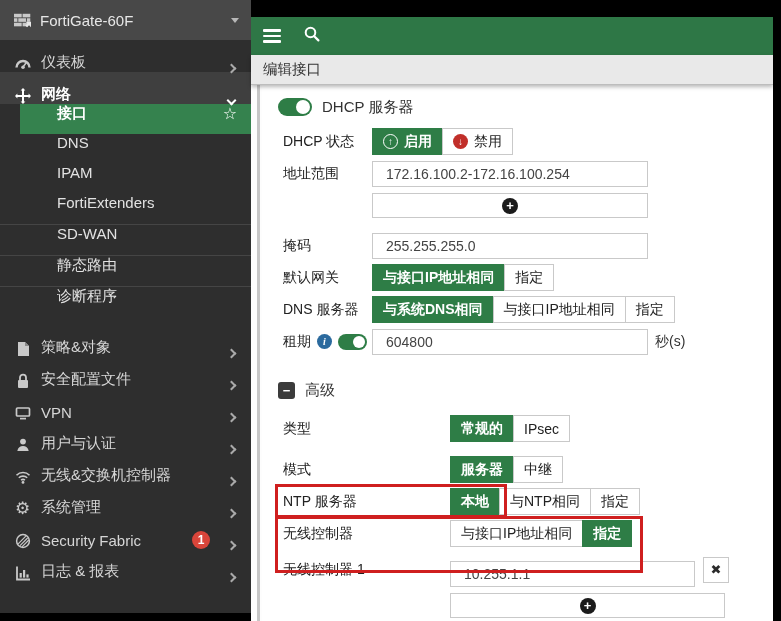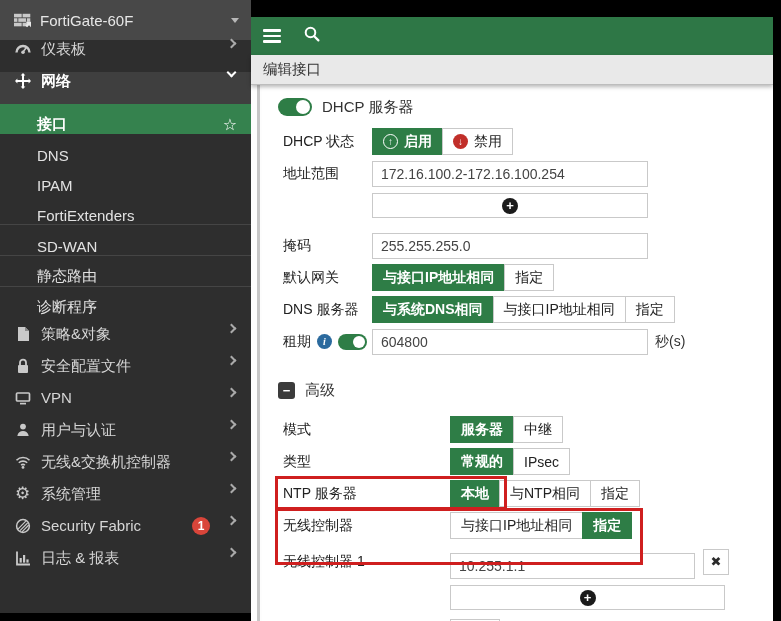--- a/index.html
+++ b/index.html
@@ -8,29 +8,29 @@
   .window { position:relative; width:781px; height:621px; background:#000;border-radius:20px; }
 
   
   .sidebar { position:absolute; left:0; top:0; width:251px; height:613px;
     background:#2e2e2e; overflow:hidden; }
   .side-header { height:40px; background:#484848; display:flex; align-items:center;
     padding:0 12px 0 14px; color:#e7e7e7; font-size:15px; gap:9px; cursor:pointer; }
   .side-header .title { flex:1; }
   .caret-down { width:0; height:0; border-left:4px solid transparent;
     border-right:4px solid transparent; border-top:5px solid #b7b7b7; }
-  .nav-item { height:32px; display:flex; align-items:flex-start; padding:0 14px;
+  .nav-item { height:32px; display:flex; align-items:flex-end; padding:0 14px;
     color:#d6d6d6; font-size:15px; gap:10px; cursor:pointer; }
   .nav-item .lbl { flex:1; }
   .nav-item.open { background:#3f3f3f; color:#fff; font-weight:bold; }
   .chev { display:inline-block; width:7px; height:7px; border-right:2.2px solid #a9a9a9;
     border-bottom:2.2px solid #a9a9a9; transform:rotate(-45deg); margin-right:2px; }
   .chev.down { transform:rotate(45deg); border-color:#fff; margin-top:-3px; }
-  .submenu .sub-item { height:30px; display:flex; align-items:flex-end;
-    padding:0 14px 0 37px; color:#e2e2e2; font-size:15px; cursor:pointer; }
+  .submenu .sub-item { height:30px; display:flex; align-items:flex-start;
+    padding:0 14px 0 37px; color:#e2e2e2; font-size:15px; cursor:pointer;margin-left:20px; }
   .sub-item.selected { background:#35824e; color:#fff; font-weight:bold; }
   .sub-item .lbl { flex:1; }
   .star { color:#fff; font-size:16px; }
   .divider { height:1px; background:#454545; margin:0; }
   .lower { margin-top:8px; }
   .badge { min-width:18px; height:18px; border-radius:9px; background:#d9453a;
     color:#fff; font-size:12px; font-weight:bold; display:flex; align-items:center;
     justify-content:center; padding:0 5px; margin-right:8px; }
   .icon16 { width:17px; height:17px; display:flex; align-items:center;
     justify-content:center; flex:0 0 17px; }
@@ -73,21 +73,21 @@
     gap:6px; cursor:pointer; white-space:nowrap;
     font-family:"Liberation Sans","DejaVu Sans",sans-serif; }
   .seg .sbtn:first-child { margin-left:0; }
   .seg .sbtn.sel { background:#2e7d46; border-color:#2e7d46; color:#fff; font-weight:bold; }
   .circ { width:15px; height:15px; border-radius:50%; display:flex; align-items:center;
     justify-content:center; font-size:10px; font-weight:bold; flex:0 0 15px; }
   .circ.up { border:1.5px solid #fff; color:#fff; }
   .circ.dn { background:#c12f2a; color:#fff; }
 
   .tinput { height:26px; border:1px solid #c9c9c9; background:#fff; font-size:14px;
-    color:#444; padding:0 8px; font-family:"Liberation Sans","DejaVu Sans",sans-serif; }
+    color:#444; padding:0 13px; font-family:"Liberation Sans","DejaVu Sans",sans-serif; }
   .w276 { width:276px; } .w245 { width:245px;margin-top:9px; }
   .addbox { width:276px; height:25px; border:1px solid #c9c9c9; display:flex;
     align-items:center; justify-content:center; cursor:pointer; background:#fff; }
   .addbox.w275 { width:275px; }
   .plus-circ { width:16px; height:16px; border-radius:50%; background:#1b1b1b;
     color:#fff; font-size:13px; font-weight:bold; display:flex; align-items:center;
     justify-content:center; line-height:1; }
   .unit { font-size:14px; color:#333; margin-left:7px; }
   .info-i { width:15px; height:15px; border-radius:50%; background:#2b6a9e; color:#fff;
     display:inline-flex; align-items:center; justify-content:center;
@@ -362,40 +362,40 @@
         <input class="tinput w276" value="604800" style="">
         <span class="unit">秒(s)</span>
       </div>
 
       <div class="sect-head" style="margin-top:23px; margin-bottom:13px;">
         <span class="minus-sq">−</span>
         <span>高级</span>
       </div>
 
       <div class="adv">
+        <div class="frm-row">
+          <span class="flabel">类型</span>
+          <span class="seg">
+            <button class="sbtn sel">
+                <span>常规的</span>
+              </button>
+            <button class="sbtn">
+                <span>IPsec</span>
+              </button>
+          </span>
+        </div>
+
         <div class="frm-row" style="margin-top:14px;">
           <span class="flabel">模式</span>
           <span class="seg">
             <button class="sbtn sel">
                 <span>服务器</span>
               </button>
             <button class="sbtn">
                 <span>中继</span>
-              </button>
-          </span>
-        </div>
-
-        <div class="frm-row">
-          <span class="flabel">类型</span>
-          <span class="seg">
-            <button class="sbtn sel">
-                <span>常规的</span>
-              </button>
-            <button class="sbtn">
-                <span>IPsec</span>
               </button>
           </span>
         </div>
 
         <div class="frm-row rel">
           <div class="red-box red-ntp"></div>
           <span class="flabel">NTP 服务器</span>
           <span class="seg">
             <button class="sbtn sel">
                 <span>本地</span>

